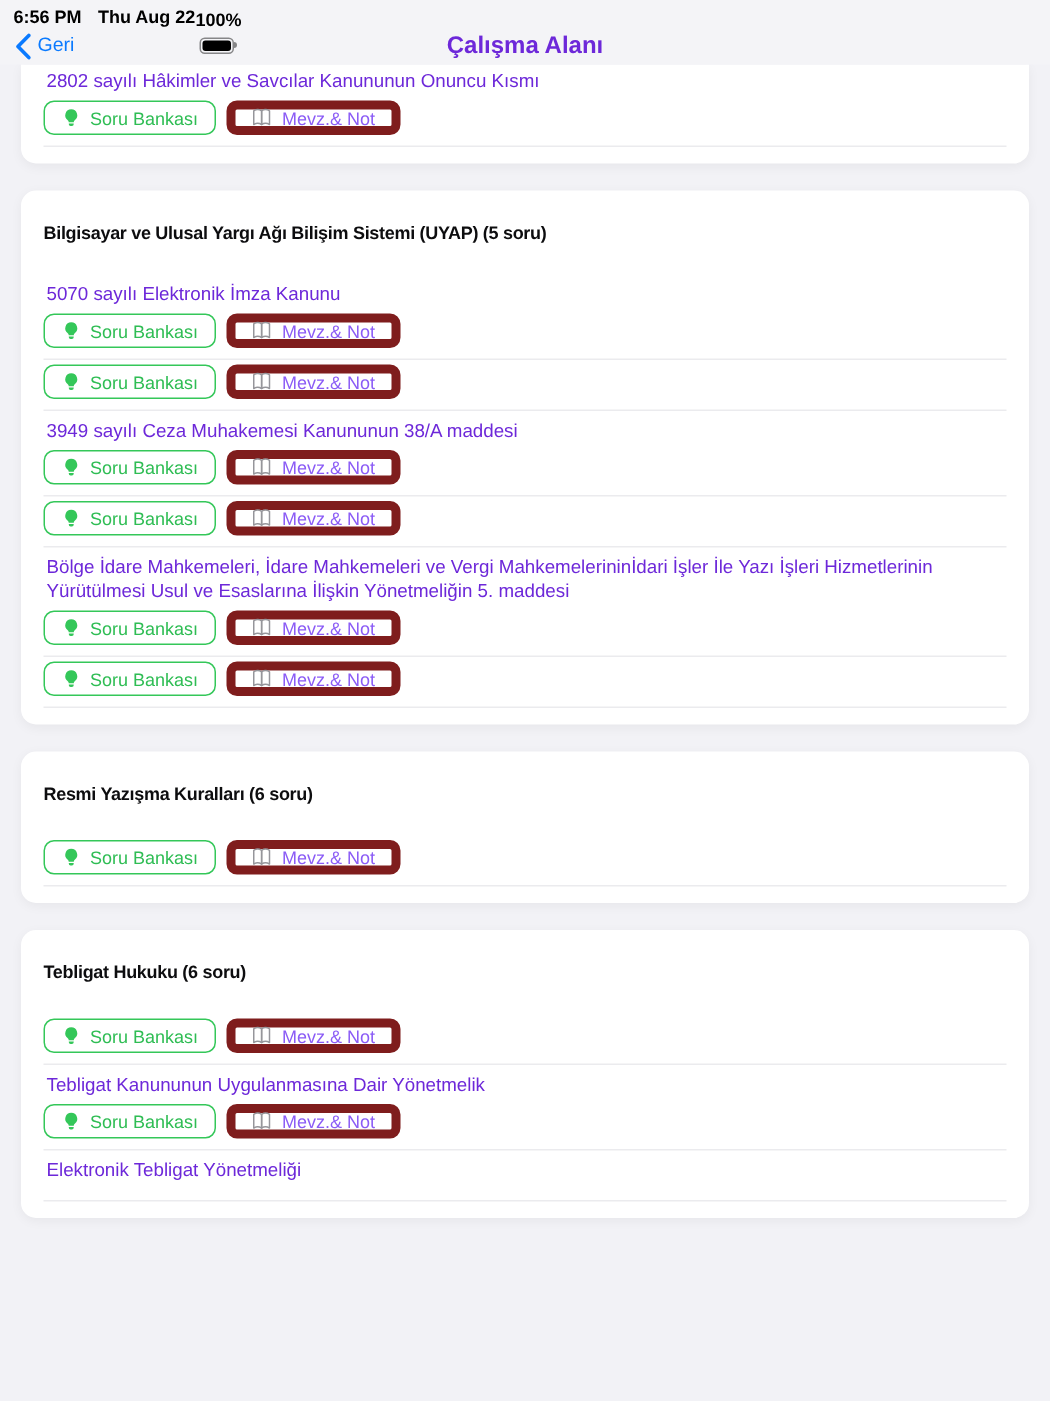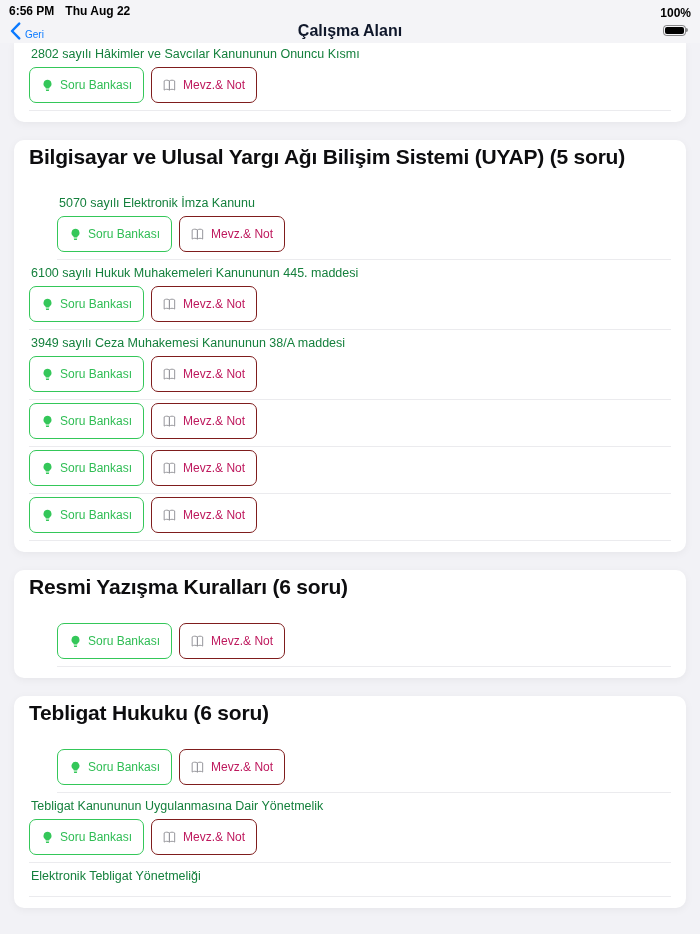--- a/index.html
+++ b/index.html
@@ -9,76 +9,76 @@
     font-family: "Liberation Sans", sans-serif;
     color: #111;
   }
   
   .header {
     position: fixed; top: 0; left: 0; right: 0; z-index: 10;
     background: #f4f4f7;
     height: 43px;
   }
   .status-bar {
-    display: flex; justify-content: space-between; align-items: center;
+    display: flex; justify-content: flex-start; align-items: center;
     padding: 3px 9px 0 9px; height: 18px;
     font-size: 12px; font-weight: 700; color: #000;
   }
   .status-left { display: flex; gap: 11px; align-items: center; }
   .status-right { display: flex; gap: 5px; align-items: center; flex-direction: column; }
   .battery {
     position: relative; width: 23px; height: 11px;
     border: 1px solid rgba(0,0,0,.45); border-radius: 3.5px; margin-right: 2px;
   }
   .battery-fill { position: absolute; inset: 1px; background: #000; border-radius: 2px; }
   .battery-nub {
     position: absolute; right: -3px; top: 2.5px; width: 2px; height: 4px;
     background: rgba(0,0,0,.45); border-radius: 0 2px 2px 0;
   }
   .nav-bar {
     position: relative; height: 25px;
     display: flex; align-items: center; padding: 0 10px;
   }
   .nav-title {
     position: absolute; left: 0; right: 0; text-align: center;
-    font-size: 16px; font-weight: 700; color: #0f172a; pointer-events: none;
+    font-size: 16px; font-weight: 700; color: #6d28d9; pointer-events: none;
   }
   .back-button {
-    display: inline-flex; align-items: flex-end; gap: 4px;
+    display: inline-flex; align-items: flex-start; gap: 4px;
     background: none; border: none; cursor: pointer;
-    color: #0a7aff; font-size: 10px; font-family: inherit; z-index: 2;
+    color: #0a7aff; font-size: 13px; font-family: inherit; z-index: 2;
   }
   
   #content { padding: 43px 14px 0 14px; }
   .card {
     background: #fff; border-radius: 10px; margin-bottom: 18px;
     padding: 0 15px 11px 15px;
     box-shadow: 0 2px 8px rgba(0,0,0,.05);
   }
   .card.partial { border-radius: 0 0 10px 10px; }
   .card h2 {
-    padding-top: 5px; font-size: 21px; font-weight: 700;
+    padding-top: 21px; font-size: 12px; font-weight: 700;
     letter-spacing: -0.2px; color: #0d0d0f;
   }
   .row { padding: 3px 0 7px 0; border-bottom: 1px solid #ebebee; }
-  .card h2 + .row { padding-top: 24px; margin-left: 28px; }
+  .card h2 + .row { padding-top: 24px; }
   .card.partial .row:first-child { padding-top: 1px; }
   .row-title {
-    font-size: 12.5px; line-height: 16px; color: #15803d;
+    font-size: 12.5px; line-height: 16px; color: #6d28d9;
     margin-bottom: 5px; padding: 2px 4px 0 2px;
   }
   .row-actions { display: flex; gap: 7px; }
   .btn {
     display: inline-flex; align-items: center; gap: 6px;
-    height: 36px; padding: 0 11px; border-radius: 7px;
+    height: 23px; padding: 0 11px; border-radius: 7px;
     background: #fff; font-family: inherit; font-size: 12px; cursor: pointer;
   }
   .btn svg { flex: 0 0 auto; }
   .btn-green { border: 1.5px solid #34C759; color: #2fbd54; }
-  .btn-gray  { border: 1px solid #7f1d1d; color: #be185d; }
+  .btn-gray  { border: 6px solid #7f1d1d; color: #8b5cf6; }
 </style>
 </head>
 <body>
 
 <div class="header">
   <div class="status-bar">
     <div class="status-left">
       <span>6:56 PM</span>
       <span>Thu Aug 22</span>
     </div>
@@ -148,21 +148,20 @@
          <button class="btn btn-gray">
            <svg width="14" height="13" viewBox="0 0 24 22" fill="none">
   <path d="M2 3.2c2.6-1.8 6.3-1.8 9 0v15.6c-2.7-1.8-6.4-1.8-9 0V3.2z" stroke="#96969b" stroke-width="1.7" stroke-linejoin="round"></path>
   <path d="M11 3.2c2.6-1.8 6.3-1.8 9 0v15.6c-2.7-1.8-6.4-1.8-9 0V3.2z" stroke="#96969b" stroke-width="1.7" stroke-linejoin="round"></path>
 </svg>
             <span>Mevz.&amp; Not</span>
          </button>
        </div>
       </div>
       <div class="row">
-        <div class="row-title">6100 sayılı Hukuk Muhakemeleri Kanununun 445. maddesi</div>
        <div class="row-actions">
          <button class="btn btn-green">
            <svg width="13" height="13" viewBox="0 0 24 24">
   <path fill="#34C759" d="M12 1.6a7.4 7.4 0 0 0-4.3 13.4c.7.5 1.1 1.2 1.1 2v.6h6.4v-.6c0-.8.4-1.5 1.1-2A7.4 7.4 0 0 0 12 1.6z"></path>
   <path fill="#34C759" d="M9 19.2h6v.9a2.2 2.2 0 0 1-2.2 2.2h-1.6A2.2 2.2 0 0 1 9 20.1v-.9z"></path>
 </svg>
             <span>Soru Bankası</span>
          </button>
          <button class="btn btn-gray">
            <svg width="14" height="13" viewBox="0 0 24 22" fill="none">
@@ -204,20 +203,21 @@
          <button class="btn btn-gray">
            <svg width="14" height="13" viewBox="0 0 24 22" fill="none">
   <path d="M2 3.2c2.6-1.8 6.3-1.8 9 0v15.6c-2.7-1.8-6.4-1.8-9 0V3.2z" stroke="#96969b" stroke-width="1.7" stroke-linejoin="round"></path>
   <path d="M11 3.2c2.6-1.8 6.3-1.8 9 0v15.6c-2.7-1.8-6.4-1.8-9 0V3.2z" stroke="#96969b" stroke-width="1.7" stroke-linejoin="round"></path>
 </svg>
             <span>Mevz.&amp; Not</span>
          </button>
        </div>
       </div>
       <div class="row">
+        <div class="row-title">Bölge İdare Mahkemeleri, İdare Mahkemeleri ve Vergi Mahkemelerininİdari İşler İle Yazı İşleri Hizmetlerinin Yürütülmesi Usul ve Esaslarına İlişkin Yönetmeliğin 5. maddesi</div>
        <div class="row-actions">
          <button class="btn btn-green">
            <svg width="13" height="13" viewBox="0 0 24 24">
   <path fill="#34C759" d="M12 1.6a7.4 7.4 0 0 0-4.3 13.4c.7.5 1.1 1.2 1.1 2v.6h6.4v-.6c0-.8.4-1.5 1.1-2A7.4 7.4 0 0 0 12 1.6z"></path>
   <path fill="#34C759" d="M9 19.2h6v.9a2.2 2.2 0 0 1-2.2 2.2h-1.6A2.2 2.2 0 0 1 9 20.1v-.9z"></path>
 </svg>
             <span>Soru Bankası</span>
          </button>
          <button class="btn btn-gray">
            <svg width="14" height="13" viewBox="0 0 24 22" fill="none">

